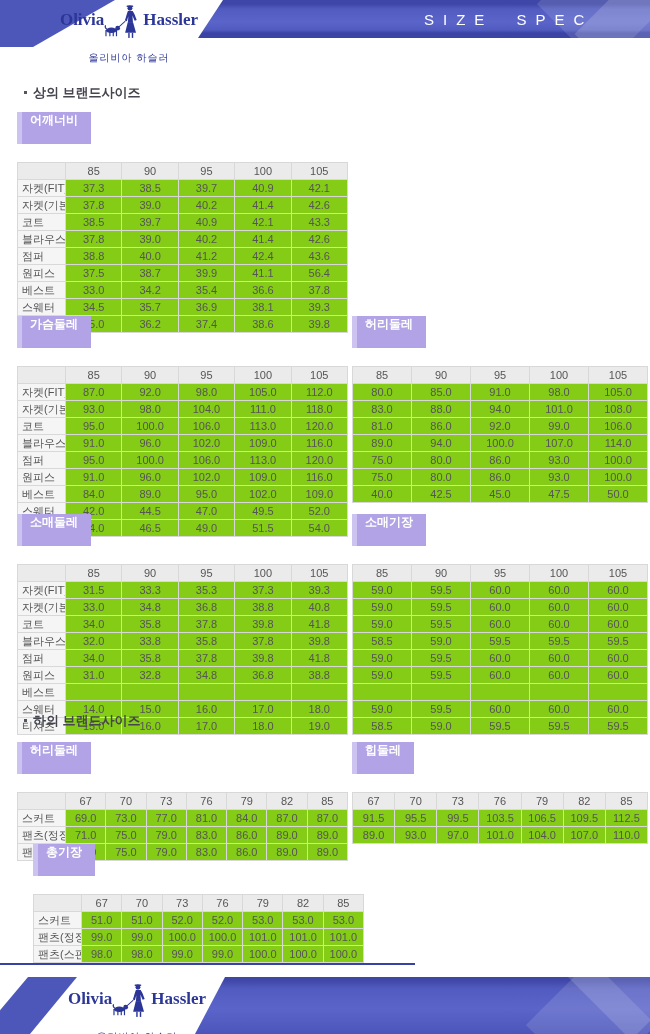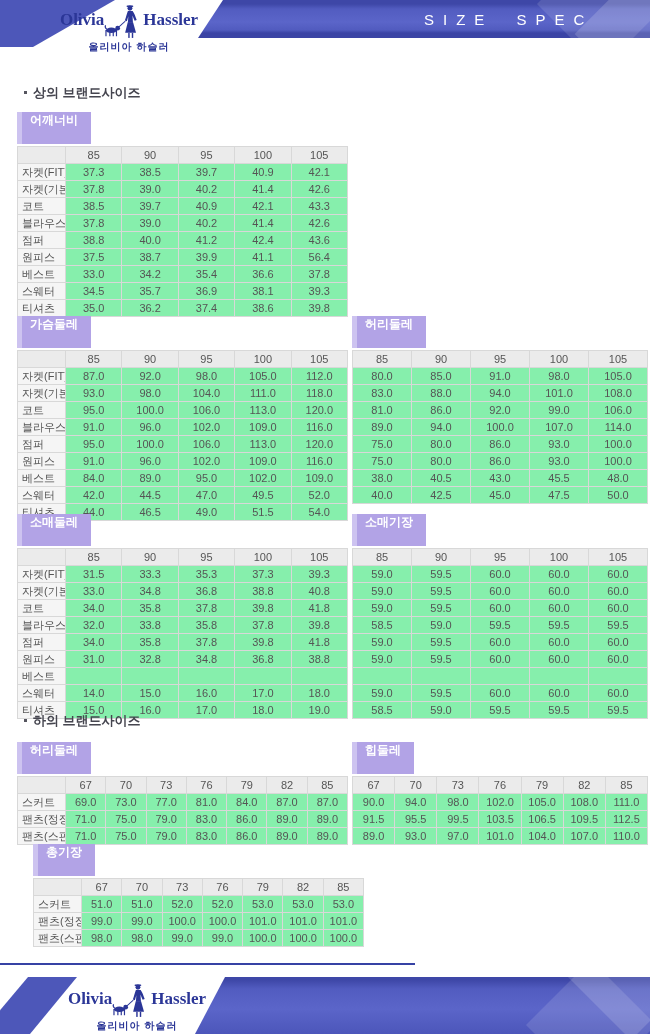--- a/index.html
+++ b/index.html
@@ -33,35 +33,35 @@
     letter-spacing:9px;word-spacing:10px;font-weight:normal;white-space:nowrap;
   }
   
   .logo{position:absolute;width:170px;text-align:center;}
   #header-banner .logo{left:44px;top:4px;}
   #footer-banner .logo{left:52px;top:6px;}
   .logo-row{display:flex;align-items:center;justify-content:center;height:31px;}
   .logo-word{font-family:"Liberation Serif","DejaVu Serif",serif;font-weight:bold;
     font-size:17px;color:#2b3697;line-height:1;padding-bottom:1px;white-space:nowrap;}
   .logo-svg{width:44px;height:36px;margin:0 -3px -2px -2px;flex:0 0 auto;}
-  .logo-kr{font-size:10px;font-weight:bold;color:#2b3697;letter-spacing:1px;margin-top:5px;white-space:nowrap;}
+  .logo-kr{font-size:10px;font-weight:normal;color:#2b3697;letter-spacing:1px;margin-top:16px;white-space:nowrap;}
   
   .footer-rule{position:absolute;left:0;top:963px;width:415px;height:2px;background:#3642a4;}
   
   .sec-heading{position:absolute;left:24px;font-size:13px;font-weight:bold;color:#45454f;white-space:nowrap;}
   #heading-top{top:84px;}
   #heading-bottom{top:712px;}
   .bullet{display:inline-block;width:3px;height:3px;background:#55555f;margin:0 6px 3px 0;vertical-align:middle;}
   .group{position:absolute;}
   .tbl-label{
     display:inline-block;background:#b2a3e6;border-left:5px solid #cdc3f0;
     color:#ffffff;font-weight:bold;font-size:12px;line-height:17px;height:32px;
     padding:0 13px 0 8px;white-space:nowrap;
   }
-  .spec-table{border-collapse:collapse;table-layout:fixed;margin-top:2px;background:#86efac;border:1px solid #c9c9c9;}
+  .spec-table{border-collapse:collapse;table-layout:fixed;margin-top:18px;background:#84cc16;border:1px solid #c9c9c9;}
   .spec-table.w-left{width:331px;}
   .spec-table.w-right{width:296px;}
   .spec-table th,.spec-table td{
     border:1px solid #d8d8d8;height:16px;padding:0;font-size:11px;font-weight:normal;
     color:#555;text-align:center;white-space:nowrap;overflow:hidden;
   }
   .spec-table thead th{background:#ebebeb;}
   .spec-table td.rowlabel{background:#f5f5f5;text-align:left;padding-left:4px;}
 </style>
 </head>
@@ -338,27 +338,20 @@
           <td>100.0</td>
         </tr>
         <tr>
           <td>75.0</td>
           <td>80.0</td>
           <td>86.0</td>
           <td>93.0</td>
           <td>100.0</td>
         </tr>
         <tr>
-          <td>38.0</td>
-          <td>40.5</td>
-          <td>43.0</td>
-          <td>45.5</td>
-          <td>48.0</td>
-        </tr>
-        <tr>
           <td>40.0</td>
           <td>42.5</td>
           <td>45.0</td>
           <td>47.5</td>
           <td>50.0</td>
         </tr>
       </tbody>
     </table>
 </div>
 
@@ -598,29 +591,20 @@
           <th>67</th>
           <th>70</th>
           <th>73</th>
           <th>76</th>
           <th>79</th>
           <th>82</th>
           <th>85</th>
         </tr>
       </thead>
       <tbody>
-        <tr>
-          <td>90.0</td>
-          <td>94.0</td>
-          <td>98.0</td>
-          <td>102.0</td>
-          <td>105.0</td>
-          <td>108.0</td>
-          <td>111.0</td>
-        </tr>
         <tr>
           <td>91.5</td>
           <td>95.5</td>
           <td>99.5</td>
           <td>103.5</td>
           <td>106.5</td>
           <td>109.5</td>
           <td>112.5</td>
         </tr>
         <tr>

